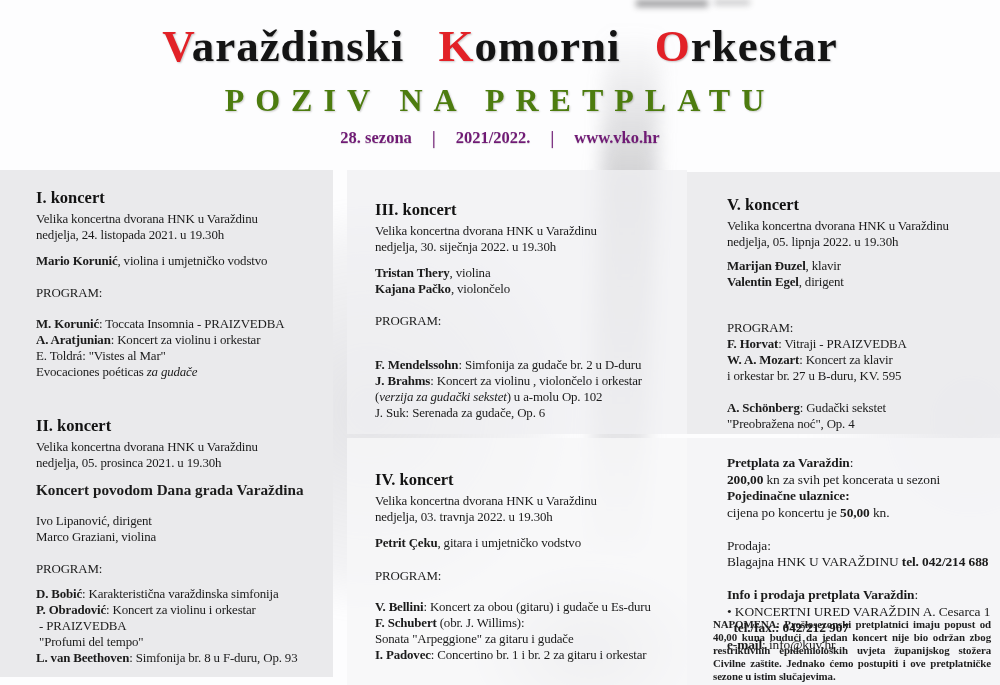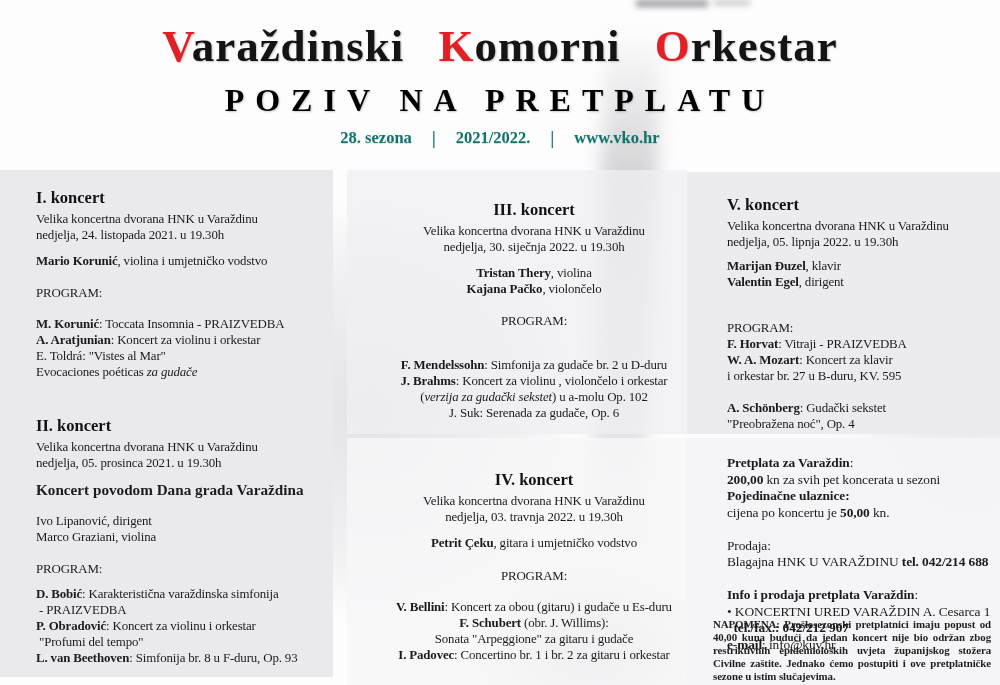--- a/index.html
+++ b/index.html
@@ -30,30 +30,30 @@
   .panel-mid-top    {left:347px;top:170px;width:340px;height:264px;background:rgba(240,240,242,0.78);}
   .panel-mid-bottom {left:347px;top:438px;width:340px;height:247px;background:rgba(246,246,248,0.82);}
   .panel-right-top  {left:687px;top:172px;width:313px;height:262px;background:rgba(235,235,237,0.95);}
   .panel-right-bottom{left:687px;top:438px;width:313px;height:247px;background:rgba(244,244,246,0.92);}
 
   
   .header{position:absolute;left:0;top:0;width:1000px;text-align:center;z-index:3;}
   .title{margin:0;padding-top:20px;font-size:45px;font-weight:700;letter-spacing:1px;
          word-spacing:22px;color:#141414;text-shadow:1px 1px 2px rgba(0,0,0,0.22);}
   .title .red{color:var(--accent,#e22127);}
-  .subtitle{margin:10px 0 0;font-size:32px;font-weight:600;letter-spacing:11px;color:#000000;
+  .subtitle{margin:10px 0 0;font-size:32px;font-weight:600;letter-spacing:11px;color:#4d7c0f;
             text-shadow:1px 1px 2px rgba(0,0,0,0.20);}
-  .tagline{margin:9px 0 0;font-size:16.5px;font-weight:700;color:#0f766e;
+  .tagline{margin:9px 0 0;font-size:16.5px;font-weight:700;color:#701a75;
            text-shadow:0 1px 1px rgba(0,0,0,0.15);}
   .tagline .sep{display:inline-block;margin:0 16px;transform:scaleY(1.15);}
 
   
   .block{position:absolute;z-index:2;}
   .col1{left:36px;width:305px;}
-  .col2{left:375px;width:318px;text-align:center;}
+  .col2{left:375px;width:318px;}
   .col3{left:727px;width:275px;}
 
   .concert-heading{margin:0 0 3px;font-size:16.5px;font-weight:700;line-height:20px;color:#131313;}
   .rich-line{font-size:12.9px;line-height:16px;letter-spacing:-0.15px;white-space:pre;}
   .b{font-weight:700;}
   .i{font-style:italic;}
   .performers{margin-top:10px;}
   .program-label{margin-top:16px;}
   .program{margin-top:15px;}
 
@@ -129,22 +129,22 @@
     <div class="rich-line">Velika koncertna dvorana HNK u Varaždinu</div>
     <div class="rich-line">nedjelja, 05. prosinca 2021. u 19.30h</div>
     <div class="event-title">Koncert povodom Dana grada Varaždina</div>
     <div class="performers">
         <div class="rich-line"><span>Ivo Lipanović, dirigent</span></div>
         <div class="rich-line"><span>Marco Graziani, violina</span></div>
       </div>
     <div class="rich-line program-label">PROGRAM:</div>
     <div class="program">
         <div class="rich-line"><span class="b">D. Bobić</span><span>: Karakteristična varaždinska simfonija</span></div>
+        <div class="rich-line"><span class="b">P. Obradović</span><span>: Koncert za violinu i orkestar</span></div>
         <div class="rich-line"><span> - PRAIZVEDBA</span></div>
-        <div class="rich-line"><span class="b">P. Obradović</span><span>: Koncert za violinu i orkestar</span></div>
         <div class="rich-line"><span> "Profumi del tempo"</span></div>
         <div class="rich-line"><span class="b">L. van Beethoven</span><span>: Simfonija br. 8 u F-duru, Op. 93</span></div>
       </div>
   </div>
 
   <div class="block col2 c3 concert">
     <h3 class="concert-heading">III. koncert</h3>
     <div class="rich-line">Velika koncertna dvorana HNK u Varaždinu</div>
     <div class="rich-line">nedjelja, 30. siječnja 2022. u 19.30h</div>
     <div class="performers">

